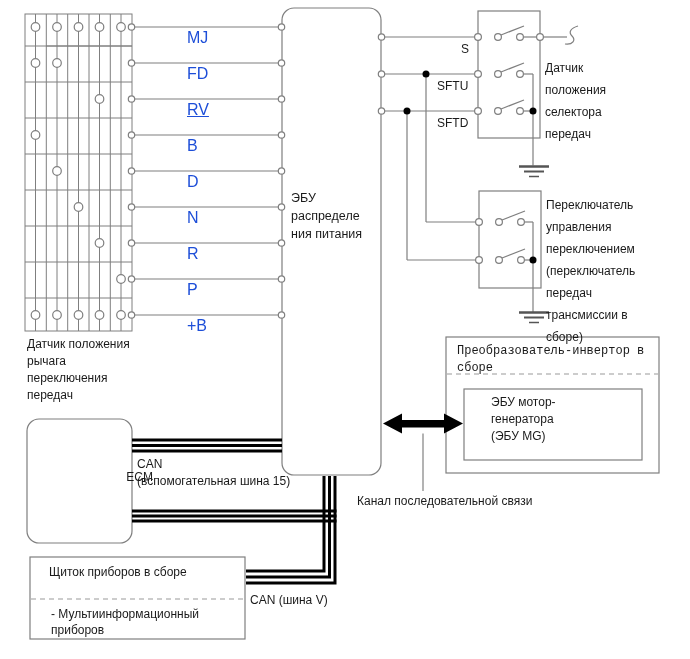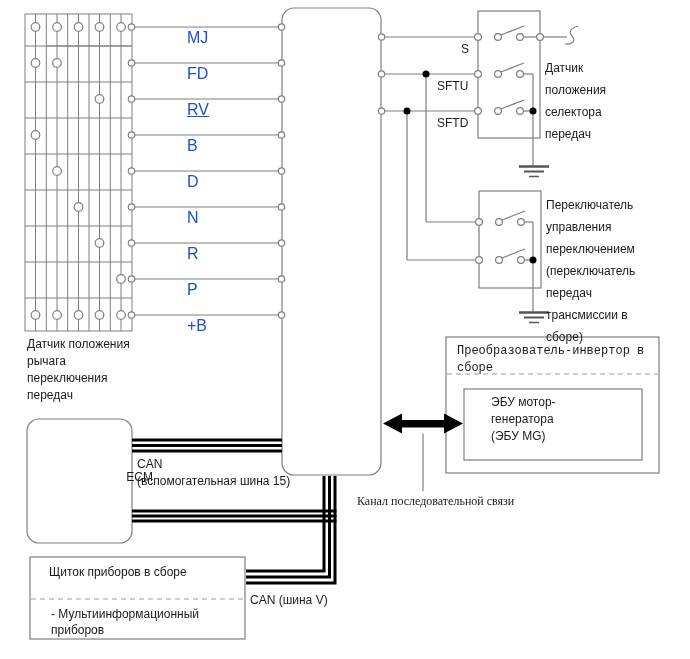--- a/index.html
+++ b/index.html
@@ -198,20 +198,23 @@
         <circle cx="121" cy="315" r="4.3"></circle>
         <circle cx="131.5" cy="315" r="3.2"></circle>
         <circle cx="281.5" cy="315" r="3.2"></circle>
       </g>
 </svg>
 
 <div class="lbl" style="left:27px;top:336px;">Датчик положения
 рычага
 переключения
 передач</div>
+<div class="lbl ecu-lbl" style="left:291px;top:189px;">ЭБУ
+распределе
+ния питания</div>
 
 <div class="lbl" style="left:461px;top:41px;">S</div>
 <div class="lbl" style="left:437px;top:78px;">SFTU</div>
 <div class="lbl" style="left:437px;top:115px;">SFTD</div>
 
 <div class="lbl lh18" style="left:545px;top:57px;">Датчик
 положения
 селектора
 передач</div>
 <div class="lbl lh18" style="left:546px;top:194px;">Переключатель
@@ -221,21 +224,21 @@
 передач
 трансмиссии в
 сборе)</div>
 
 <div class="lbl" style="left:457px;top:343px;font-family:Liberation Mono, monospace;">Преобразователь-инвертор в
 сборе</div>
 <div class="lbl" style="left:491px;top:394px;">ЭБУ мотор-
 генератора
 (ЭБУ MG)</div>
 
-<div class="lbl" style="left:357px;top:493px;font-family:Liberation Serif, serif;">Канал последовательной связи</div>
+<div class="lbl" style="left:357px;top:493px;">Канал последовательной связи</div>
 
 <div class="lbl center" style="left:27px;top:469px;width:126px;text-align:right;">ECM</div>
 
 <div class="lbl" style="left:137px;top:456px;">CAN
 (вспомогательная шина 15)</div>
 <div class="lbl" style="left:250px;top:592px;">CAN (шина V)</div>
 
 <div class="lbl" style="left:49px;top:564px;">Щиток приборов в сборе</div>
 <div class="lbl" style="left:51px;top:606px;line-height:16px;">- Мультиинформационный
 приборов</div>

